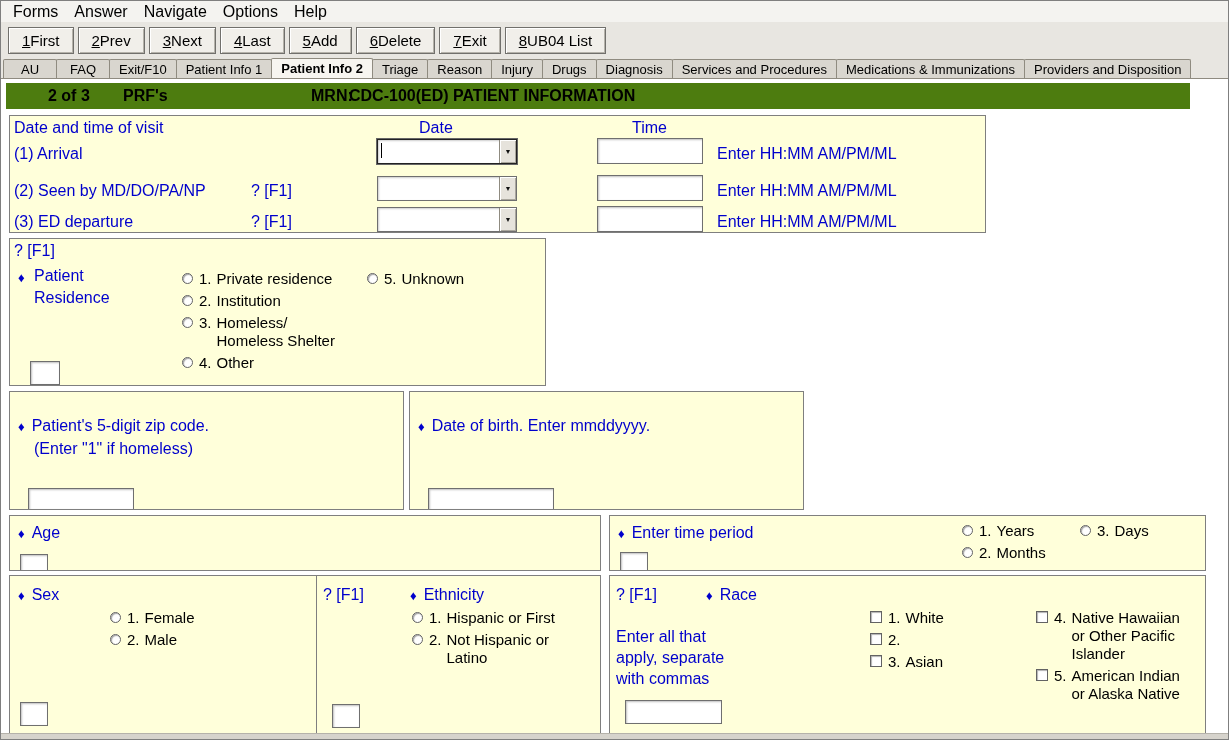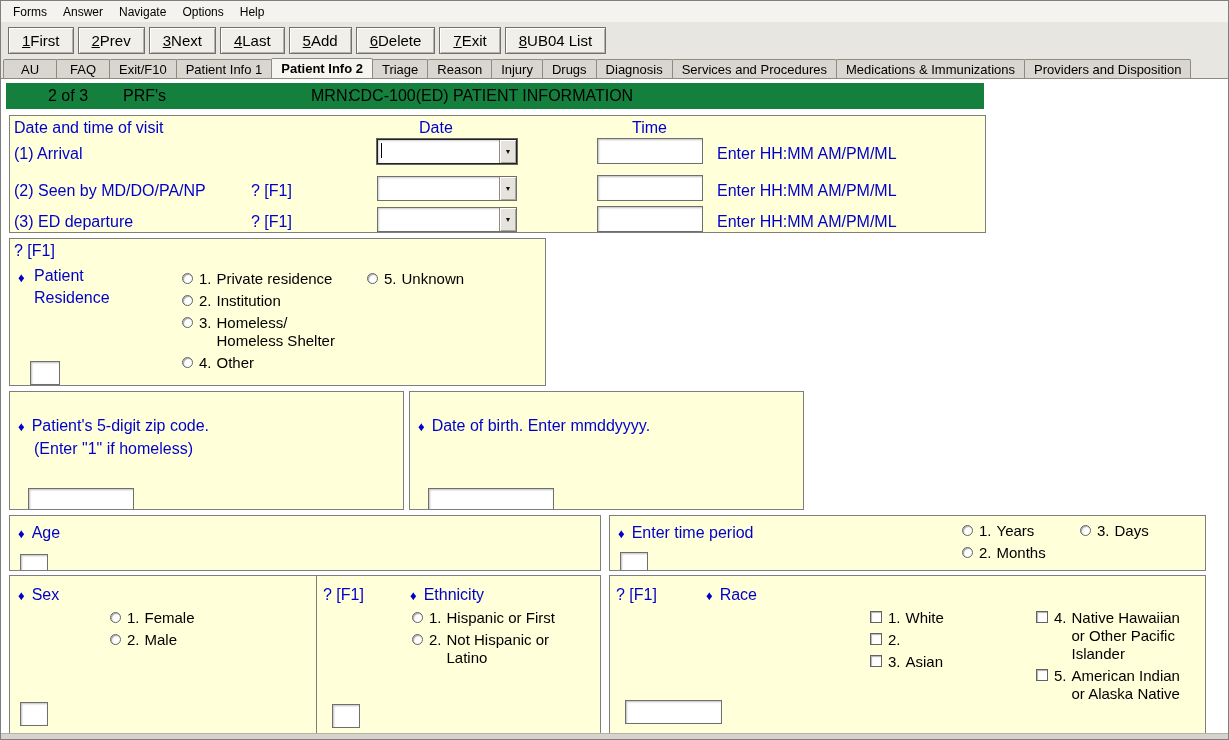--- a/index.html
+++ b/index.html
@@ -1,42 +1,42 @@
 <!DOCTYPE html>
 <html><head>
 <meta charset="utf-8">
 <style>
   *{margin:0;padding:0;box-sizing:border-box}
   body{background:#8a8a8a}
   .window{position:relative;width:1229px;height:740px;background:#fff;overflow:hidden;
           font-family:"Liberation Sans",sans-serif;border:1px solid #7f7f7f}
   
   .menubar{position:absolute;left:0;top:0;width:100%;height:21px;background:#f4f3f0;
-           display:flex;align-items:center;padding-left:4px;font-size:12px;color:#000}
+           display:flex;align-items:center;padding-left:4px;font-size:16px;color:#000}
   .menu-item{padding:3px 8px;cursor:default}
   
   .toolbar{position:absolute;left:0;top:21px;width:100%;height:37px;background:#e8e6e1;
            display:flex;align-items:center;gap:4px;padding-left:7px}
   .tbtn{height:27px;padding:0 13px;font-size:15px;color:#000;background:#f1efea;
         border:1px solid #71706c;box-shadow:inset 1px 1px 0 #fff,inset -1px -1px 0 #b5b2aa;
         white-space:nowrap;font-family:inherit;display:flex;align-items:center;cursor:default}
   .tbtn .key{text-decoration:underline}
   
   .tabstrip{position:absolute;left:0;top:58px;width:100%;height:20px;background:#e8e6e1;
             display:flex;align-items:flex-end;padding-left:2px;border-bottom:1px solid #8f8b80}
   .tab{height:19px;display:flex;align-items:center;justify-content:center;padding:0 9px;
        font-size:13px;background:#d9d6cf;border:1px solid #8f8b80;border-bottom:none;
        margin-right:-1px;border-radius:2px 2px 0 0;white-space:nowrap;cursor:default}
   .tab.wide{min-width:54px}
   .tab.active{background:#f7f5f0;font-weight:bold;z-index:2;height:20px}
   
   .content{position:absolute;left:0;top:78px;width:1229px;height:656px;background:#fff}
   .statusbar{position:absolute;left:0;bottom:0;width:100%;height:6px;background:#d6d3cc;border-top:1px solid #b5b2aa}
-  .header-band{position:absolute;left:5px;top:4px;width:978px;height:26px;background:#15803d;
-               font-size:16px;font-weight:normal;color:#000}
+  .header-band{position:absolute;left:5px;top:4px;width:1184px;height:26px;background:#4d7c0f;
+               font-size:16px;font-weight:bold;color:#000}
   .header-band span{position:absolute;top:4px;white-space:nowrap}
   .hb-pos{left:42px}.hb-prf{left:117px}.hb-mrn{left:305px}.hb-title{left:343px}
   
   .panel{position:absolute;background:#ffffda;border:1px solid #7f7f7f;color:#0000cc;
          font-size:16px;overflow:hidden}
   .bullet{color:#0000cc;font-size:13px;margin-right:7px}
   .l1{white-space:nowrap}
   .opt{display:flex;align-items:flex-start;margin-bottom:4px;color:#000;font-size:15px;
        line-height:18px;white-space:nowrap;cursor:default}
   .opt .num{margin-right:5px}
@@ -341,20 +341,23 @@
             <span class="txt">Not Hispanic or
 Latino</span>
           </div>
       </div>
       <input class="field val" value="" style="">
     </div>
 
     <div class="panel p-race">
       <div class="help">? [F1]</div>
       <div class="l1"><span class="bullet">♦</span><span>Race</span></div>
+      <div class="instr">Enter all that
+apply, separate
+with commas</div>
       <div class="col col1">
         <div class="opt">
             <span class="check"></span>
             <span class="num">1.</span>
             <span class="txt">White</span>
           </div>
         <div class="opt">
             <span class="check"></span>
             <span class="num">2.</span>
           </div>

